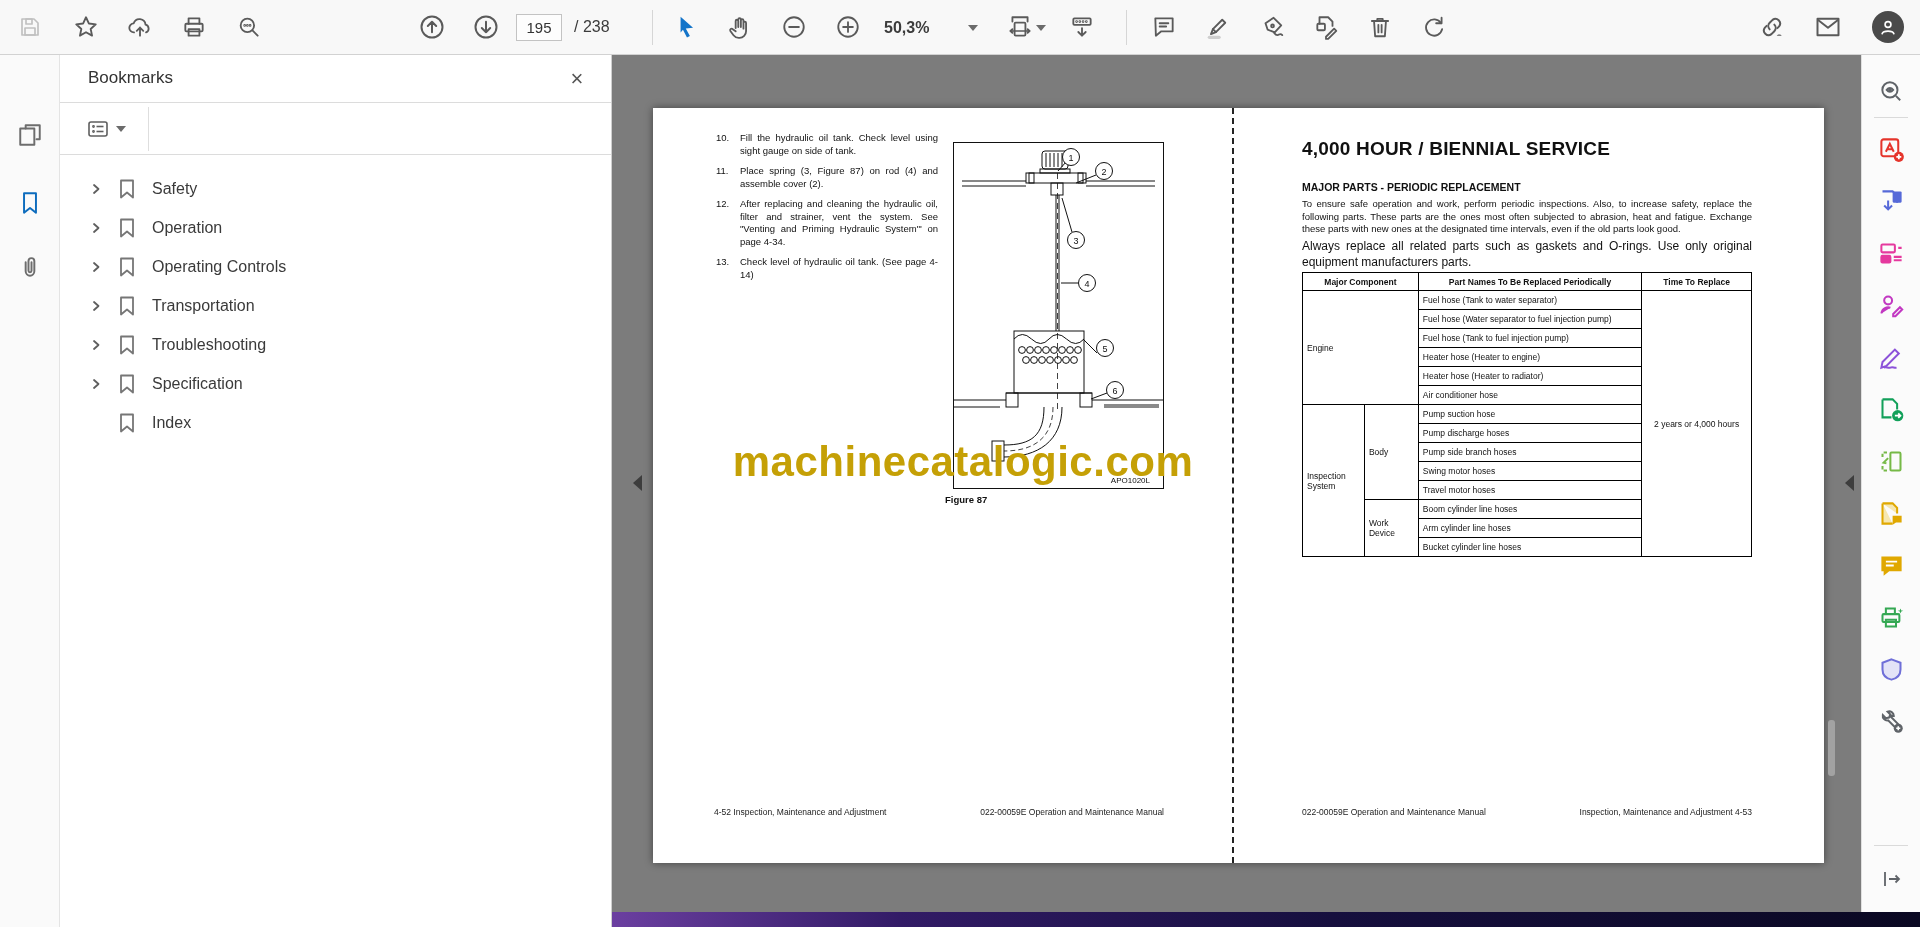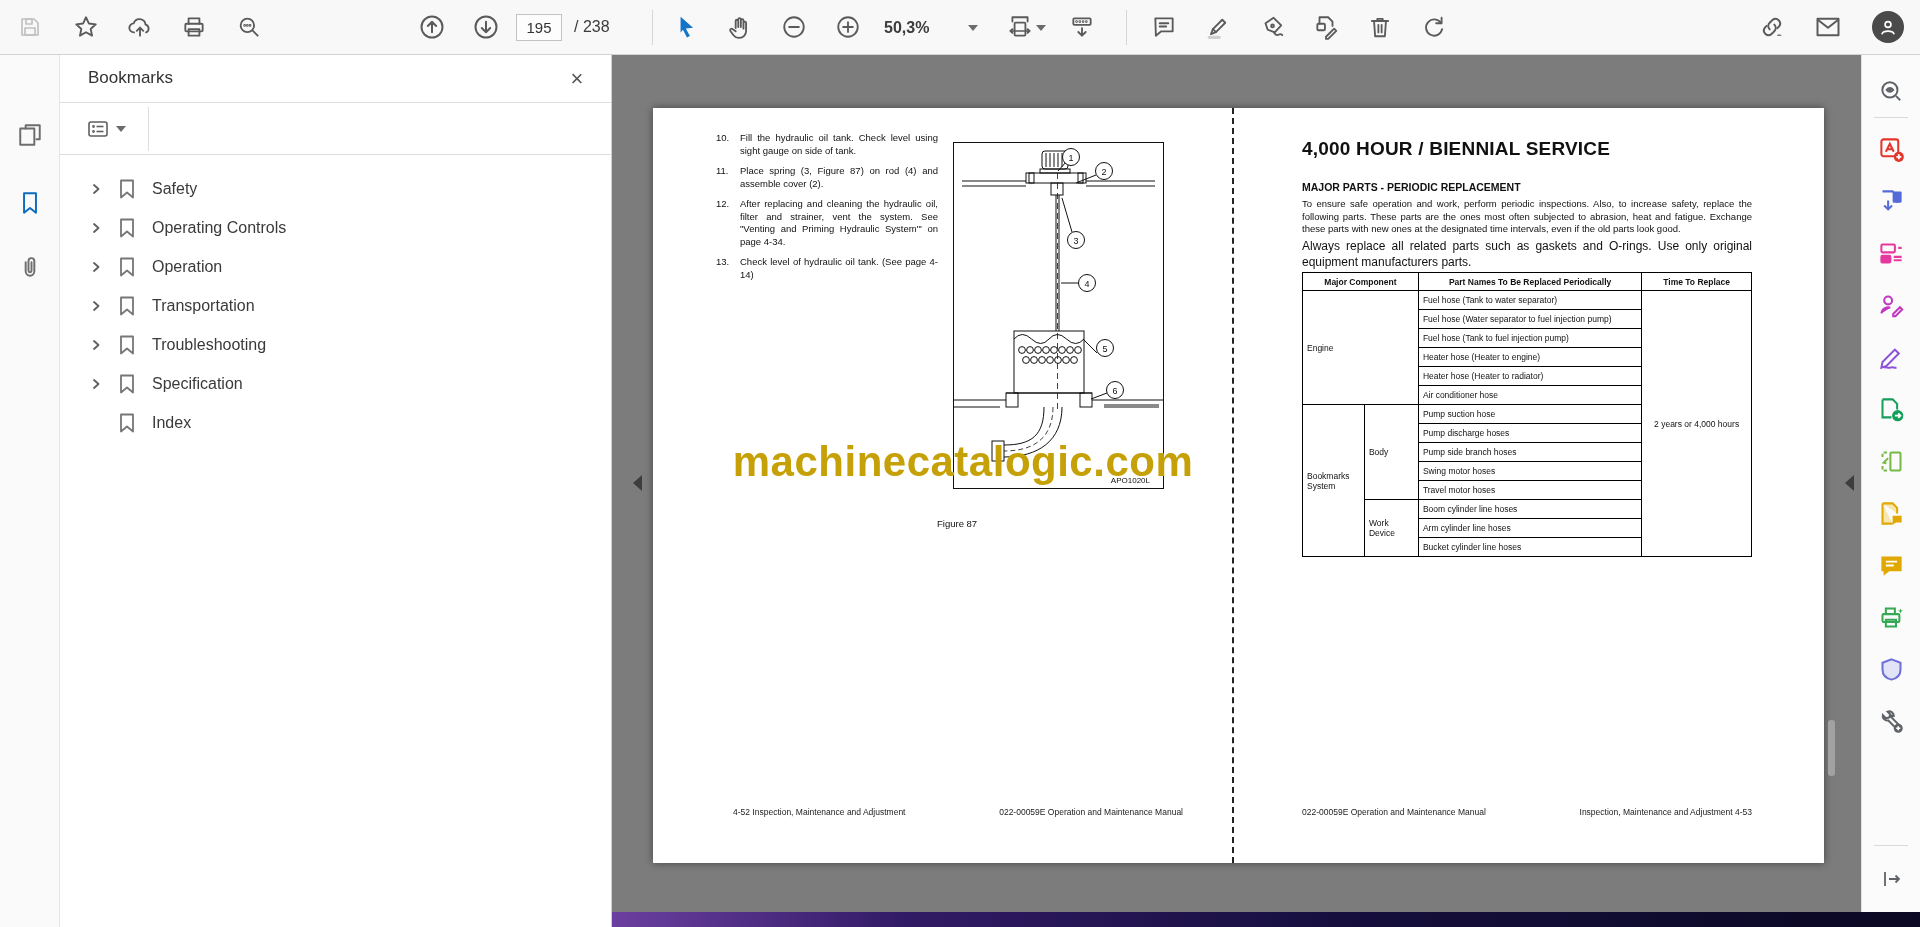--- a/index.html
+++ b/index.html
@@ -46,25 +46,25 @@
   .doc { position:absolute; left:612px; top:55px; width:1249px; height:857px; background:var(--doc-bg); overflow:hidden; z-index:10; }
   .spread { position:absolute; left:41px; top:53px; width:1171px; height:755px; background:#ffffff; box-shadow:0 0 8px rgba(0,0,0,.45); }
   .page-split { position:absolute; left:579px; top:0; height:755px; border-left:2px dashed #222; }
 
   .steps { position:absolute; left:63px; top:24px; width:222px; font-size:9.5px; color:#111; }
   .step { display:flex; margin-bottom:8px; }
   .step-num { width:24px; flex:0 0 24px; }
   .step-text { flex:1; text-align:justify; line-height:1.32; }
 
   .figure-box { position:absolute; left:300px; top:34px; width:211px; height:347px; border:1px solid #111; background:#fff; }
-  .figure-caption { position:absolute; left:284px; top:386px; font-size:9.5px; font-weight:normal; color:#111;margin-top:24px; }
+  .figure-caption { position:absolute; left:292px; top:386px; font-size:9.5px; font-weight:bold; color:#111; }
   .fig-svg text { font-family:"Liberation Sans",sans-serif; }
 
   .pfooter { position:absolute; top:699px; display:flex; justify-content:space-between; font-size:8.5px; color:#222; }
-  .pfooter.left-page { left:80px; width:450px; }
+  .pfooter.left-page { left:61px; width:450px; }
   .pfooter.right-page { left:649px; width:450px; }
 
   .rp-title { position:absolute; left:649px; top:30px; font-size:19px; font-weight:bold; color:#111; letter-spacing:.2px; }
   .rp-heading { position:absolute; left:649px; top:73px; font-size:10.5px; font-weight:bold; color:#111; }
   .rp-para1 { position:absolute; left:649px; top:90px; width:450px; font-size:9.5px; line-height:1.32; text-align:justify; color:#111; }
   .rp-para2 { position:absolute; left:649px; top:131px; width:450px; font-size:12px; line-height:1.32; text-align:justify; color:#111; }
 
   .svc-table { position:absolute; left:649px; top:164px; width:450px; border-collapse:collapse; font-size:8.5px; color:#111; }
   .svc-table th, .svc-table td { border:1px solid #000; padding:1px 4px; }
   .svc-table th { height:18px; text-align:center; font-weight:bold; }
@@ -306,32 +306,32 @@
       </div>
       <div class="bm-row">
         <span class="bm-chevron">
             <svg width="12" height="12" viewBox="0 0 12 12">
               <path d="M4 2l4.5 4L4 10"></path>
             </svg>
           </span>
         <span class="bm-ribbon"><svg width="18" height="20" viewBox="0 0 18 20">
               <path d="M3 1.5h12v17l-6-5-6 5z"></path>
             </svg></span>
-        <span class="bm-label">Operating Controls</span>
+        <span class="bm-label">Operation</span>
       </div>
       <div class="bm-row">
         <span class="bm-chevron">
             <svg width="12" height="12" viewBox="0 0 12 12">
               <path d="M4 2l4.5 4L4 10"></path>
             </svg>
           </span>
         <span class="bm-ribbon"><svg width="18" height="20" viewBox="0 0 18 20">
               <path d="M3 1.5h12v17l-6-5-6 5z"></path>
             </svg></span>
-        <span class="bm-label">Operation</span>
+        <span class="bm-label">Operating Controls</span>
       </div>
       <div class="bm-row">
         <span class="bm-chevron">
             <svg width="12" height="12" viewBox="0 0 12 12">
               <path d="M4 2l4.5 4L4 10"></path>
             </svg>
           </span>
         <span class="bm-ribbon"><svg width="18" height="20" viewBox="0 0 18 20">
               <path d="M3 1.5h12v17l-6-5-6 5z"></path>
             </svg></span>
@@ -499,21 +499,21 @@
         <tr>
               <td class="td-part">Heater hose (Heater to engine)</td>
             </tr>
         <tr>
               <td class="td-part">Heater hose (Heater to radiator)</td>
             </tr>
         <tr>
               <td class="td-part">Air conditioner hose</td>
             </tr>
         <tr>
-              <td class="td-comp" rowspan="8">Bookmarks System</td>
+              <td class="td-comp" rowspan="8">Inspection System</td>
               <td class="td-comp" rowspan="5">Body</td>
               <td class="td-part">Pump suction hose</td>
             </tr>
         <tr>
               <td class="td-part">Pump discharge hoses</td>
             </tr>
         <tr>
               <td class="td-part">Pump side branch hoses</td>
             </tr>
         <tr>

